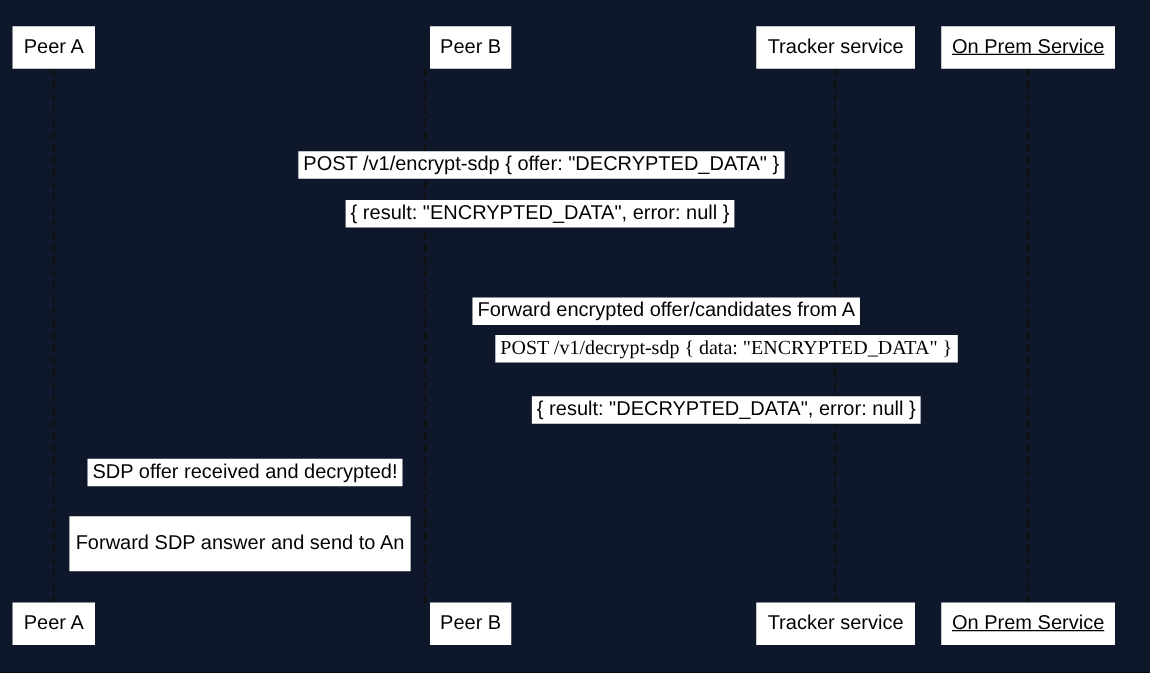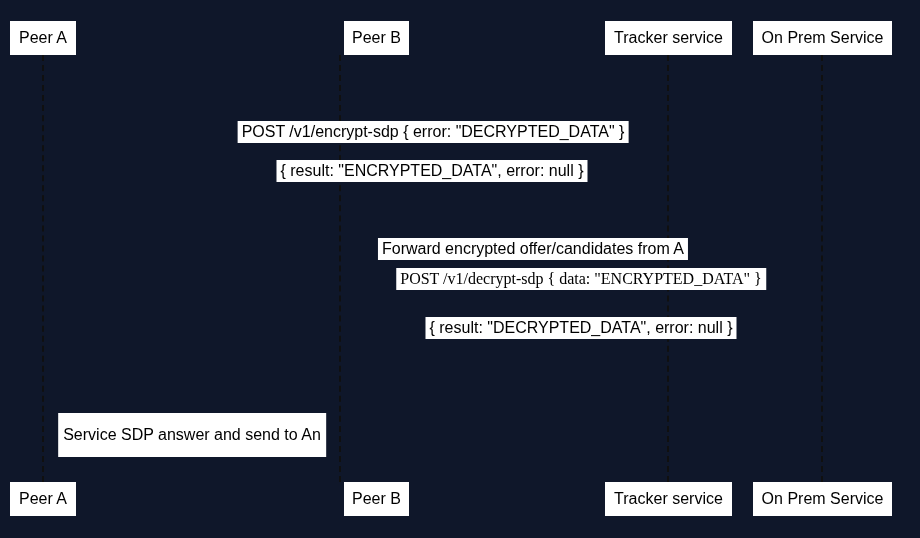--- a/index.html
+++ b/index.html
@@ -37,21 +37,21 @@
     align-items: center;
     justify-content: center;
     font-size: 16px;
     box-sizing: border-box;
   }
   .row-top { top: 21px; }
   .row-bottom { top: 482px; }
   .pa { left: 10px;  width: 66px;  }
   .pb { left: 308px; width: 65px; margin-left: 36px;  }
   .pt { left: 605px; width: 127px; }
-  .po { left: 753px; width: 139px; }
+  .po { left: 753px; width: 139px; text-decoration: underline; }
 
   .msg {
     position: absolute;
     background: #ffffff;
     color: #000000;
     font-size: 16px;
     line-height: 18px;
     padding: 2px 4px;
     white-space: nowrap;
   }
@@ -92,28 +92,29 @@
   <div class="lifeline ll-a"></div>
   <div class="lifeline ll-b"></div>
   <div class="lifeline ll-t"></div>
   <div class="lifeline ll-o"></div>
 
   <div class="pbox row-top pa">Peer A</div>
   <div class="pbox row-top pb">Peer B</div>
   <div class="pbox row-top pt">Tracker service</div>
   <div class="pbox row-top po">On Prem Service</div>
 
-  <div class="msg m2 centered">POST /v1/encrypt-sdp { error: "DECRYPTED_DATA" }</div>
+  <div class="msg m2 centered">POST /v1/encrypt-sdp { offer: "DECRYPTED_DATA" }</div>
   <div class="msg m3 centered">{ result: "ENCRYPTED_DATA", error: null }</div>
   <div class="msg m5 centered">Forward encrypted offer/candidates from A</div>
   <div class="msg m6 centered">POST /v1/decrypt-sdp { data: "ENCRYPTED_DATA" }</div>
   <div class="msg m7 centered">{ result: "DECRYPTED_DATA", error: null }</div>
+  <div class="msg m8 centered">SDP offer received and decrypted!</div>
 
   <div class="note">
-    <div>Service SDP answer and send to An</div>
+    <div>Forward SDP answer and send to An</div>
   </div>
 
   <div class="pbox row-bottom pa">Peer A</div>
   <div class="pbox row-bottom pb">Peer B</div>
   <div class="pbox row-bottom pt">Tracker service</div>
   <div class="pbox row-bottom po">On Prem Service</div>
 
 </div>
 
 </body></html>

